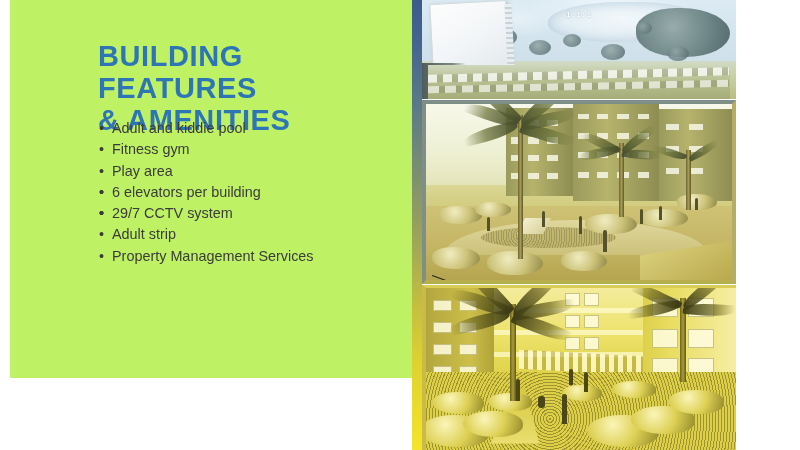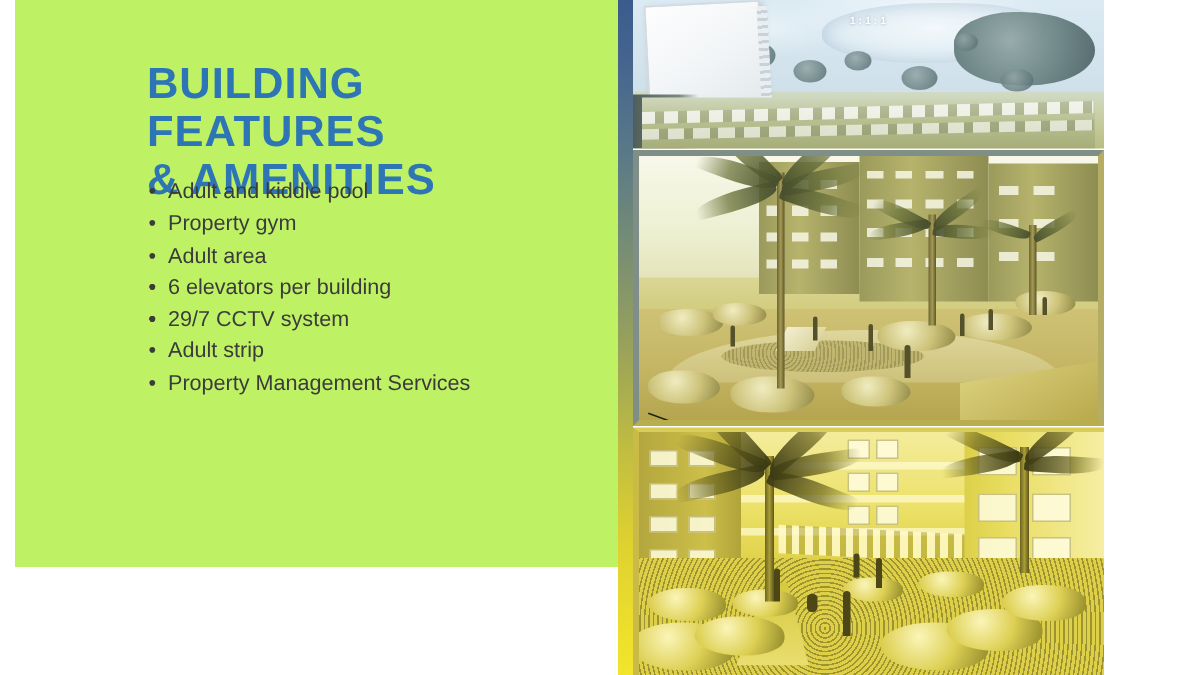--- a/index.html
+++ b/index.html
@@ -342,25 +342,25 @@
     <div id="slide-title">BUILDING FEATURES
 &amp; AMENITIES</div>
 
     <ul id="bullet-list">
       <li>
         <span class="bullet-dot">•</span>
         <span>Adult and kiddie pool</span>
       </li>
       <li>
         <span class="bullet-dot">•</span>
-        <span>Property gym</span>
-      </li>
-      <li>
-        <span class="bullet-dot">•</span>
-        <span>Adult area</span>
+        <span>Fitness gym</span>
+      </li>
+      <li>
+        <span class="bullet-dot">•</span>
+        <span>Play area</span>
       </li>
       <li>
         <span class="bullet-dot">•</span>
       </li>
       <li>
         <span class="bullet-dot">•</span>
         <span>6 elevators per building</span>
       </li>
       <li>
         <span class="bullet-dot">•</span>

